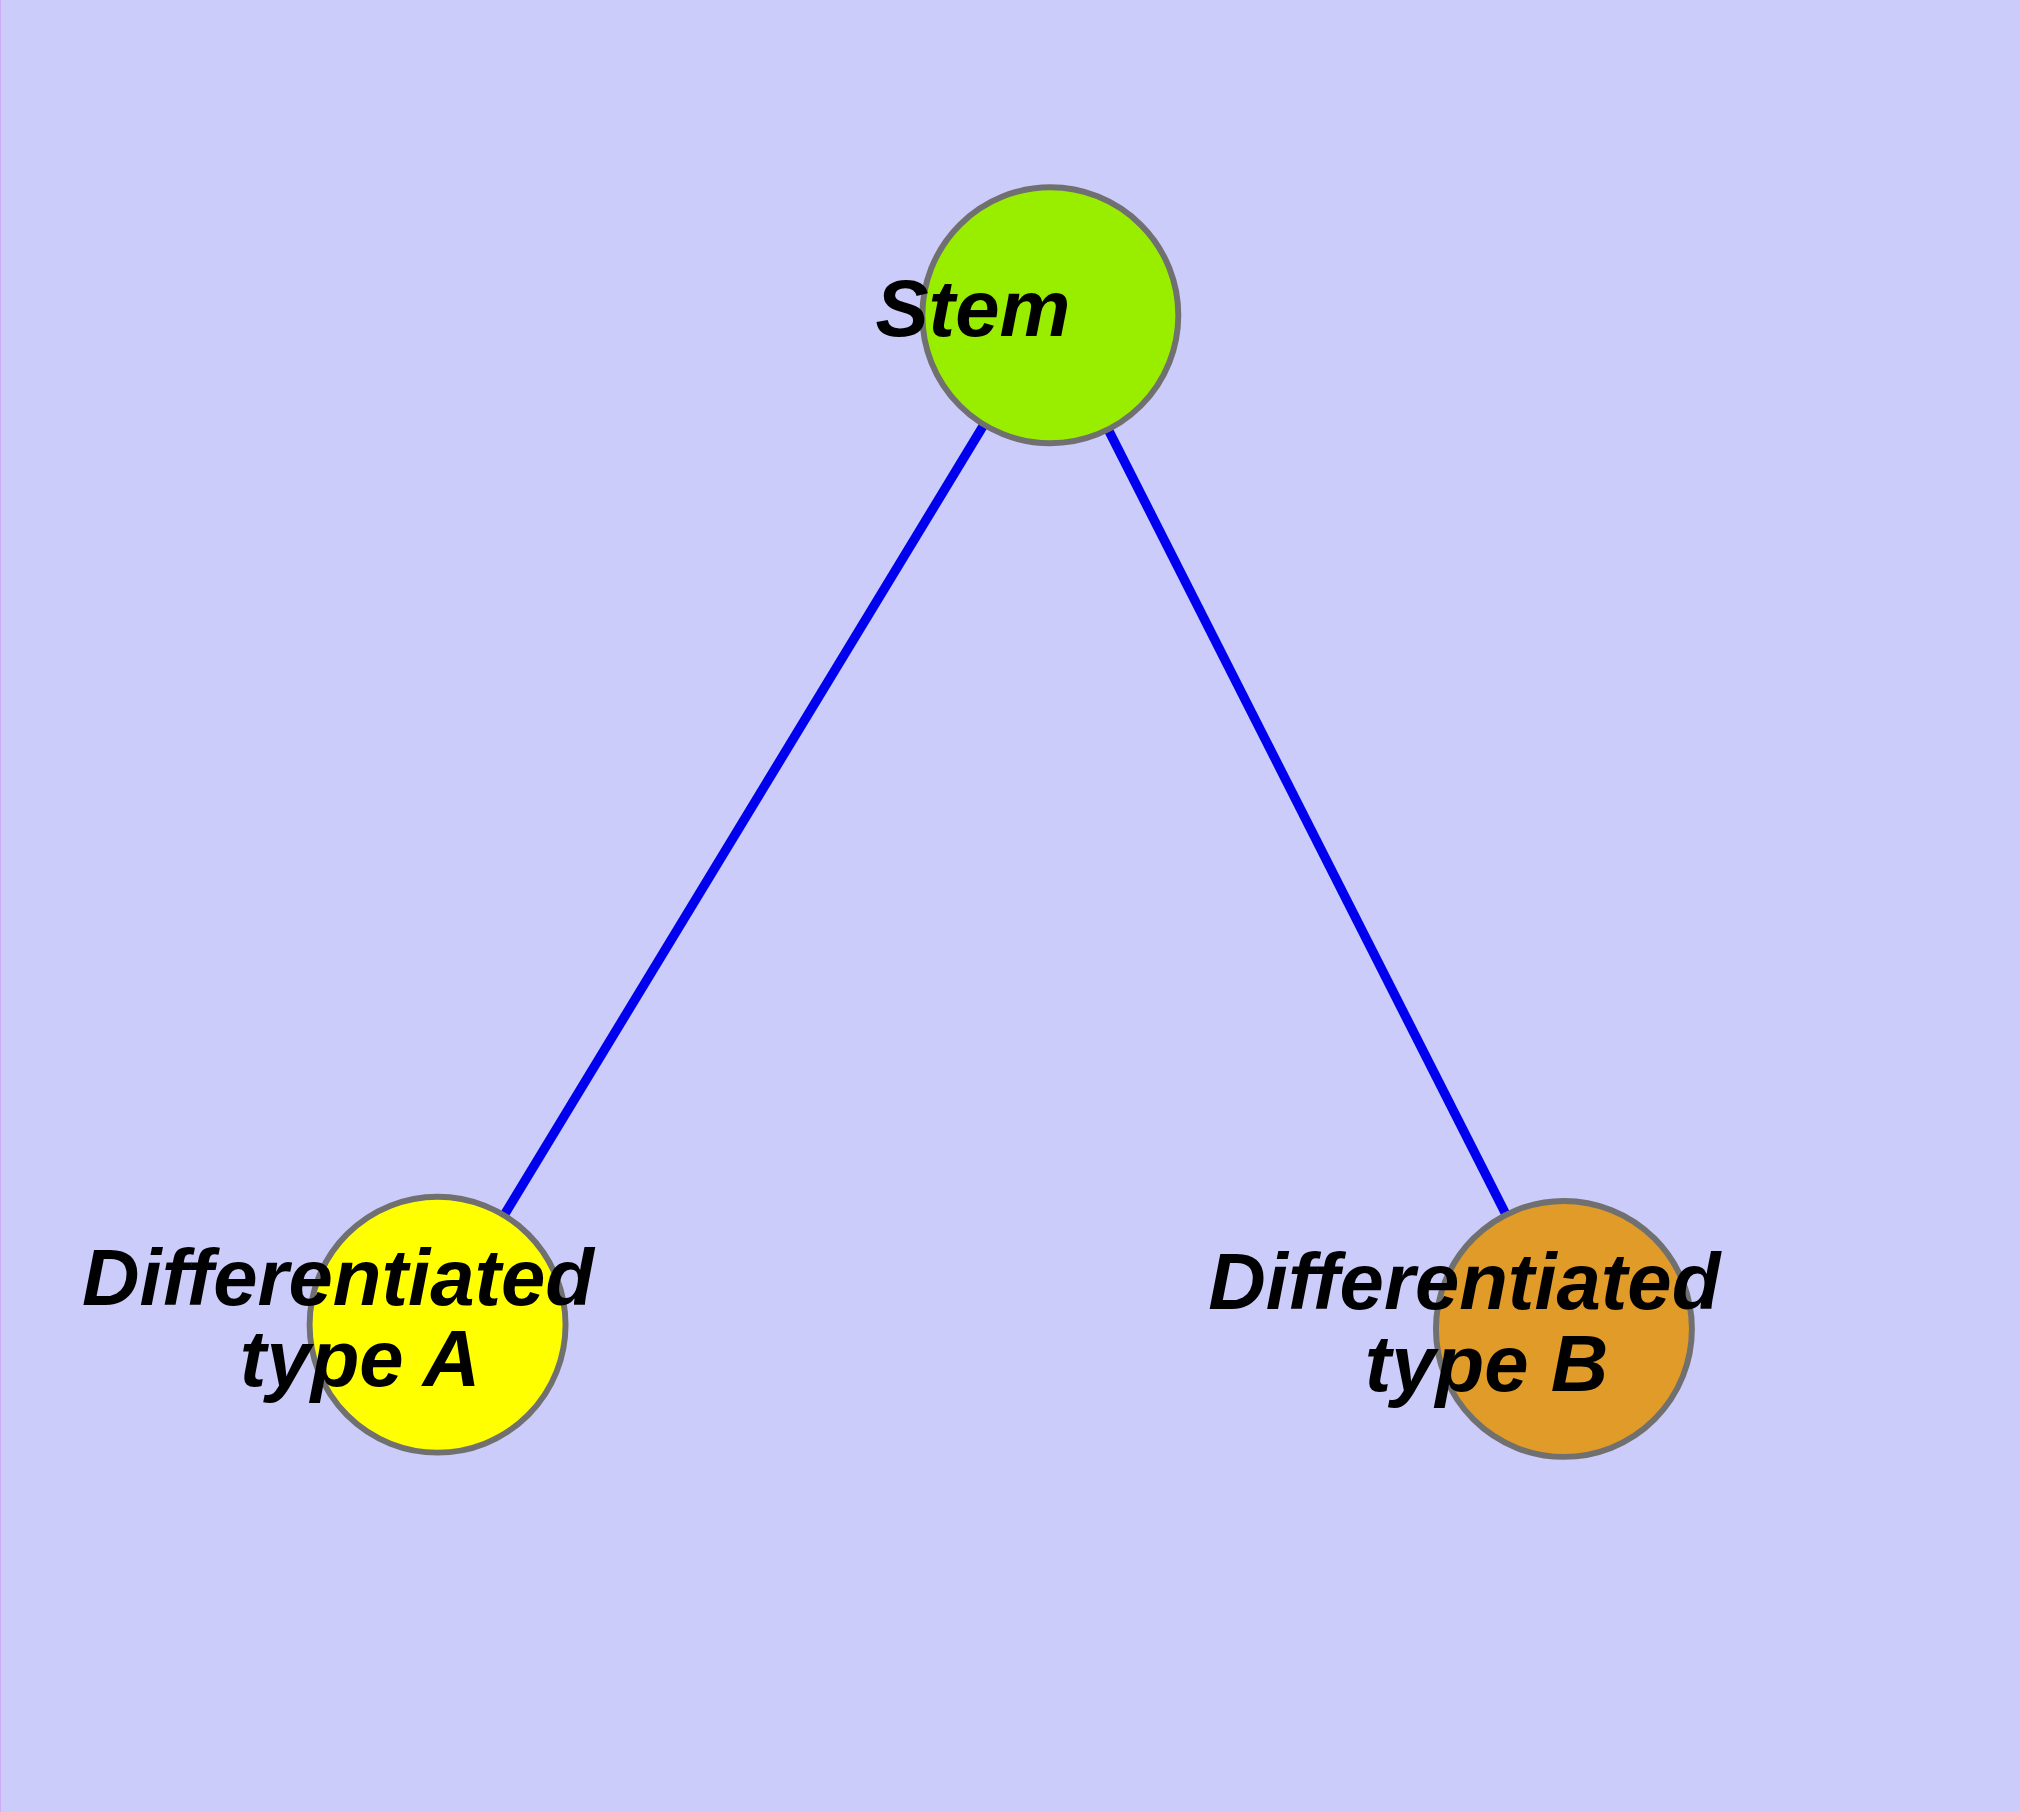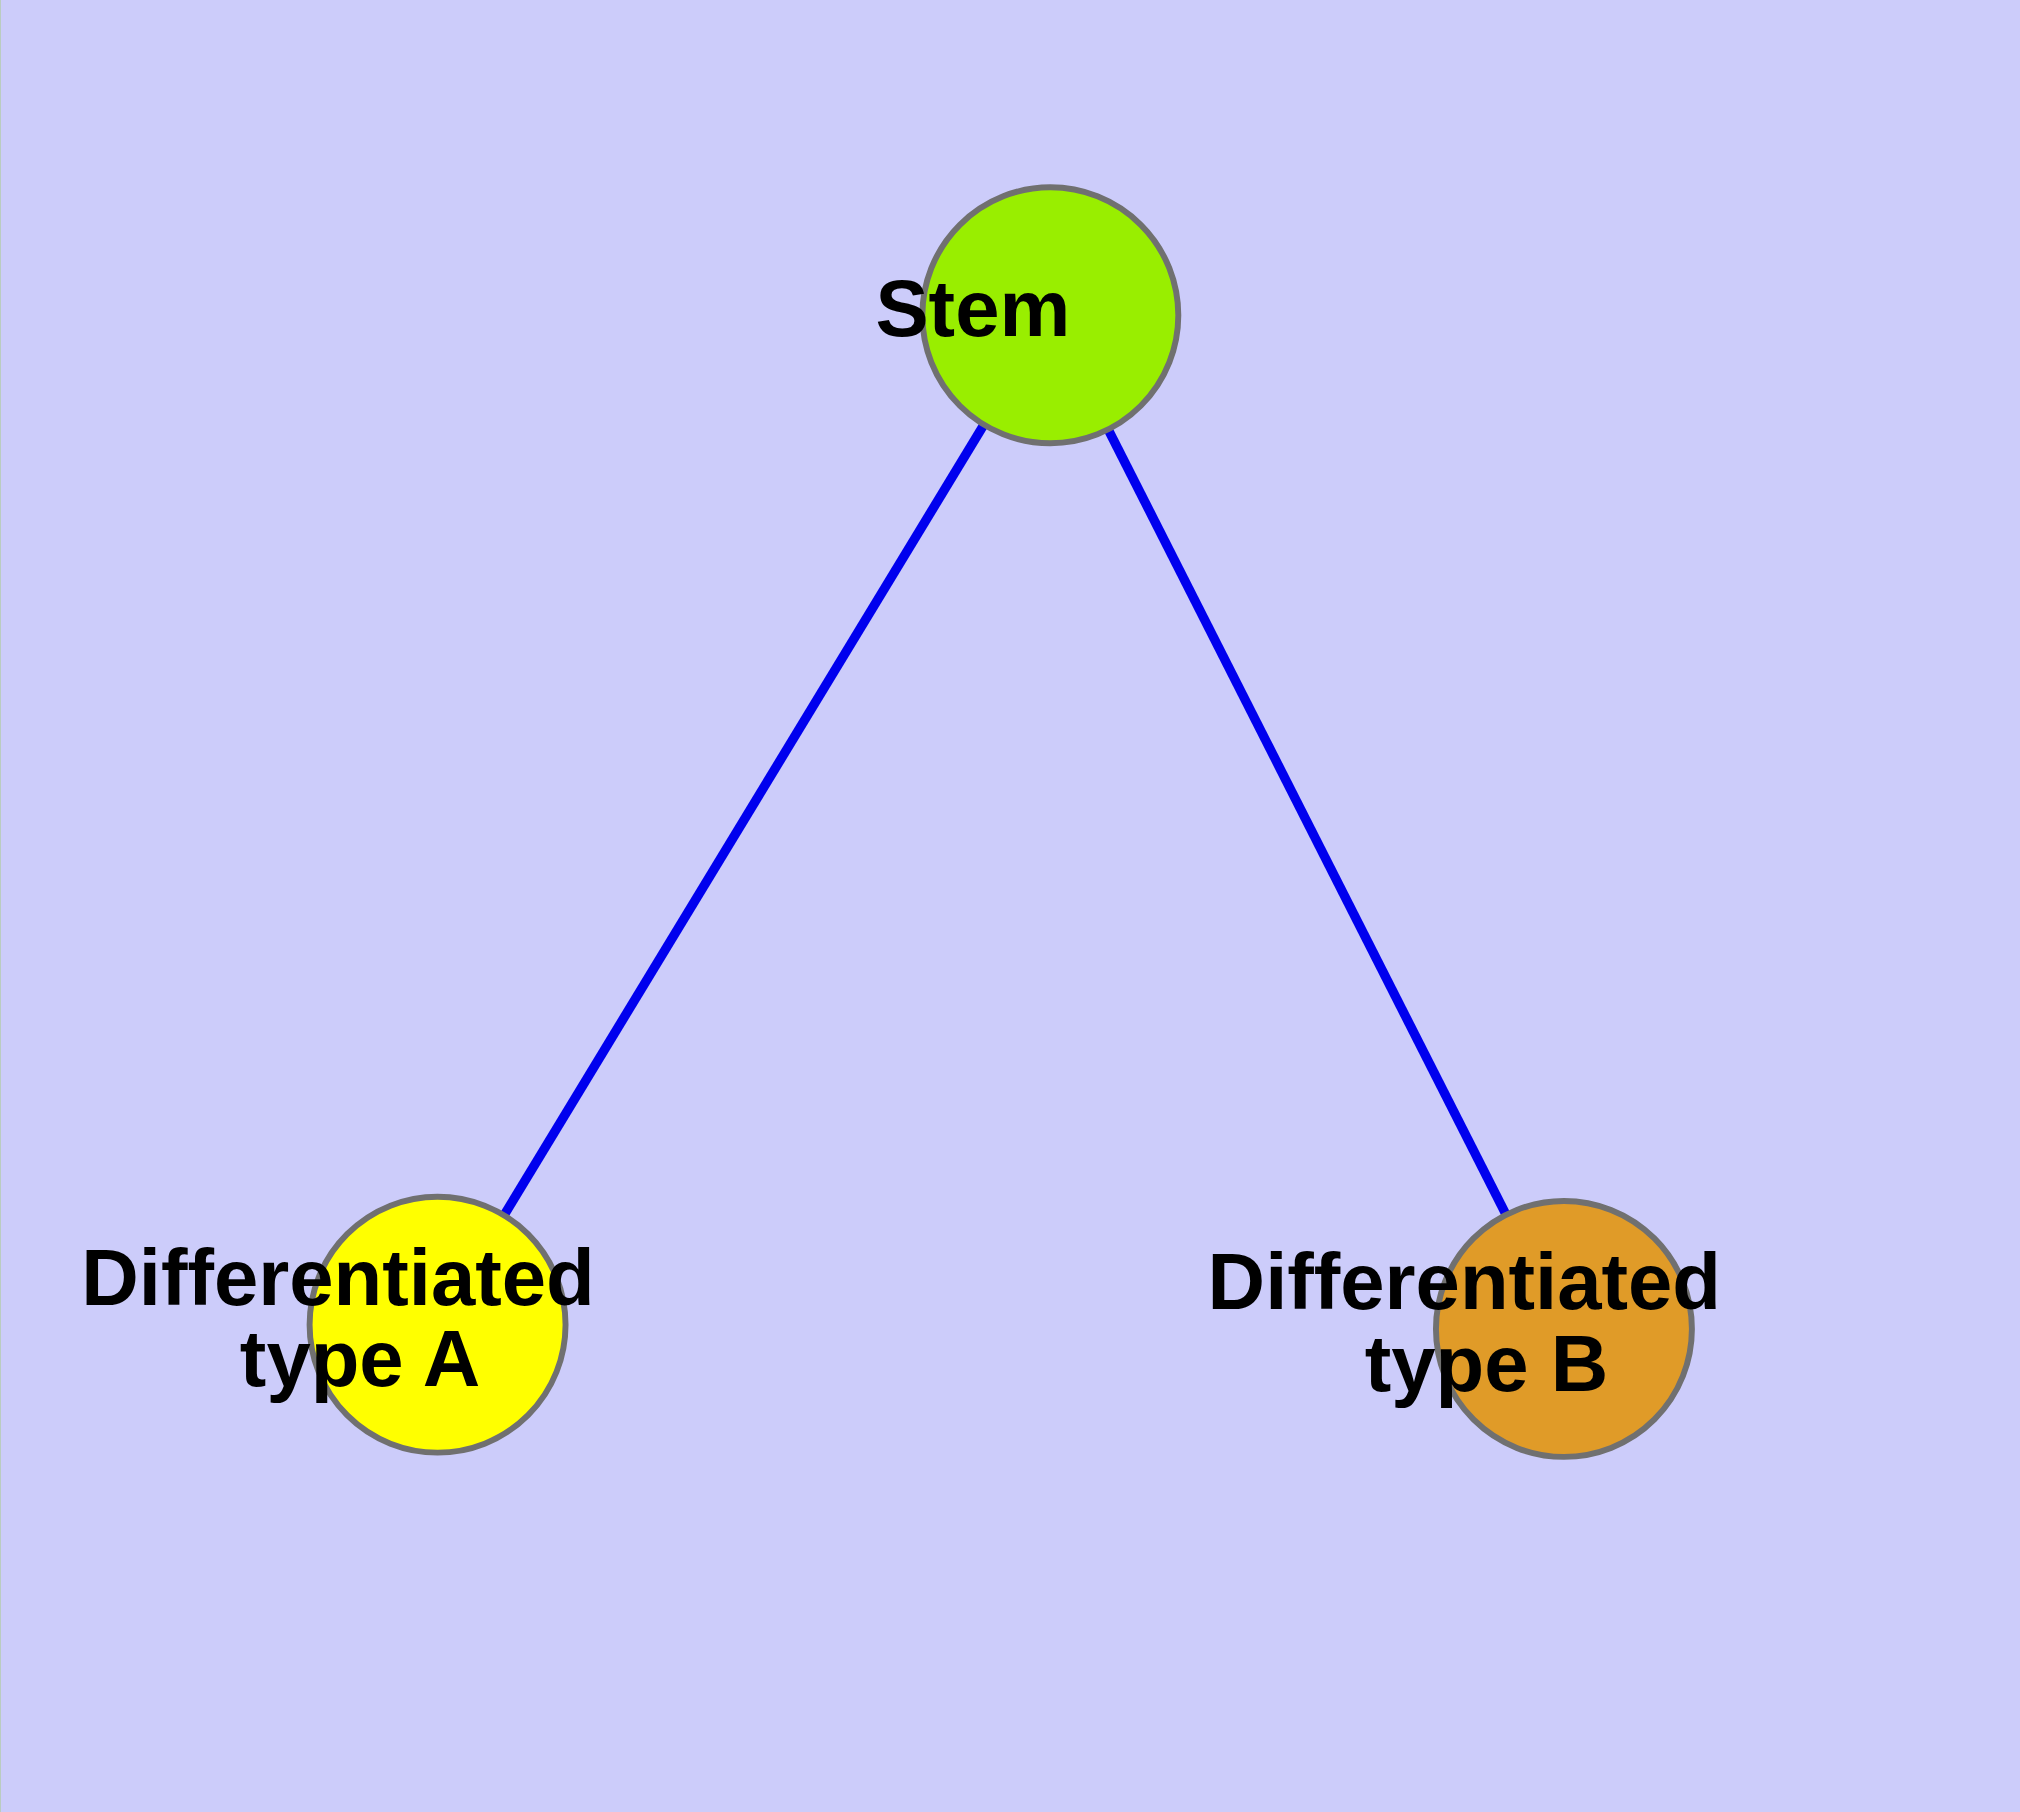--- a/index.html
+++ b/index.html
@@ -11,21 +11,22 @@
   body {
     width: 2021px;
     height: 1812px;
     overflow: hidden;
     font-family: "Liberation Sans", sans-serif;
   }
   #graph-canvas {
     position: relative;
     width: 1823px;
     height: 1812px;
-    background: #84cc16;
+    background: #d946ef;
+    font-style: italic;
   }
   #graph-svg {
     position: absolute;
     top: 0;
     left: 0;
     width: 2021px;
     height: 1812px;
     display: block;
   }
   .node-label {

